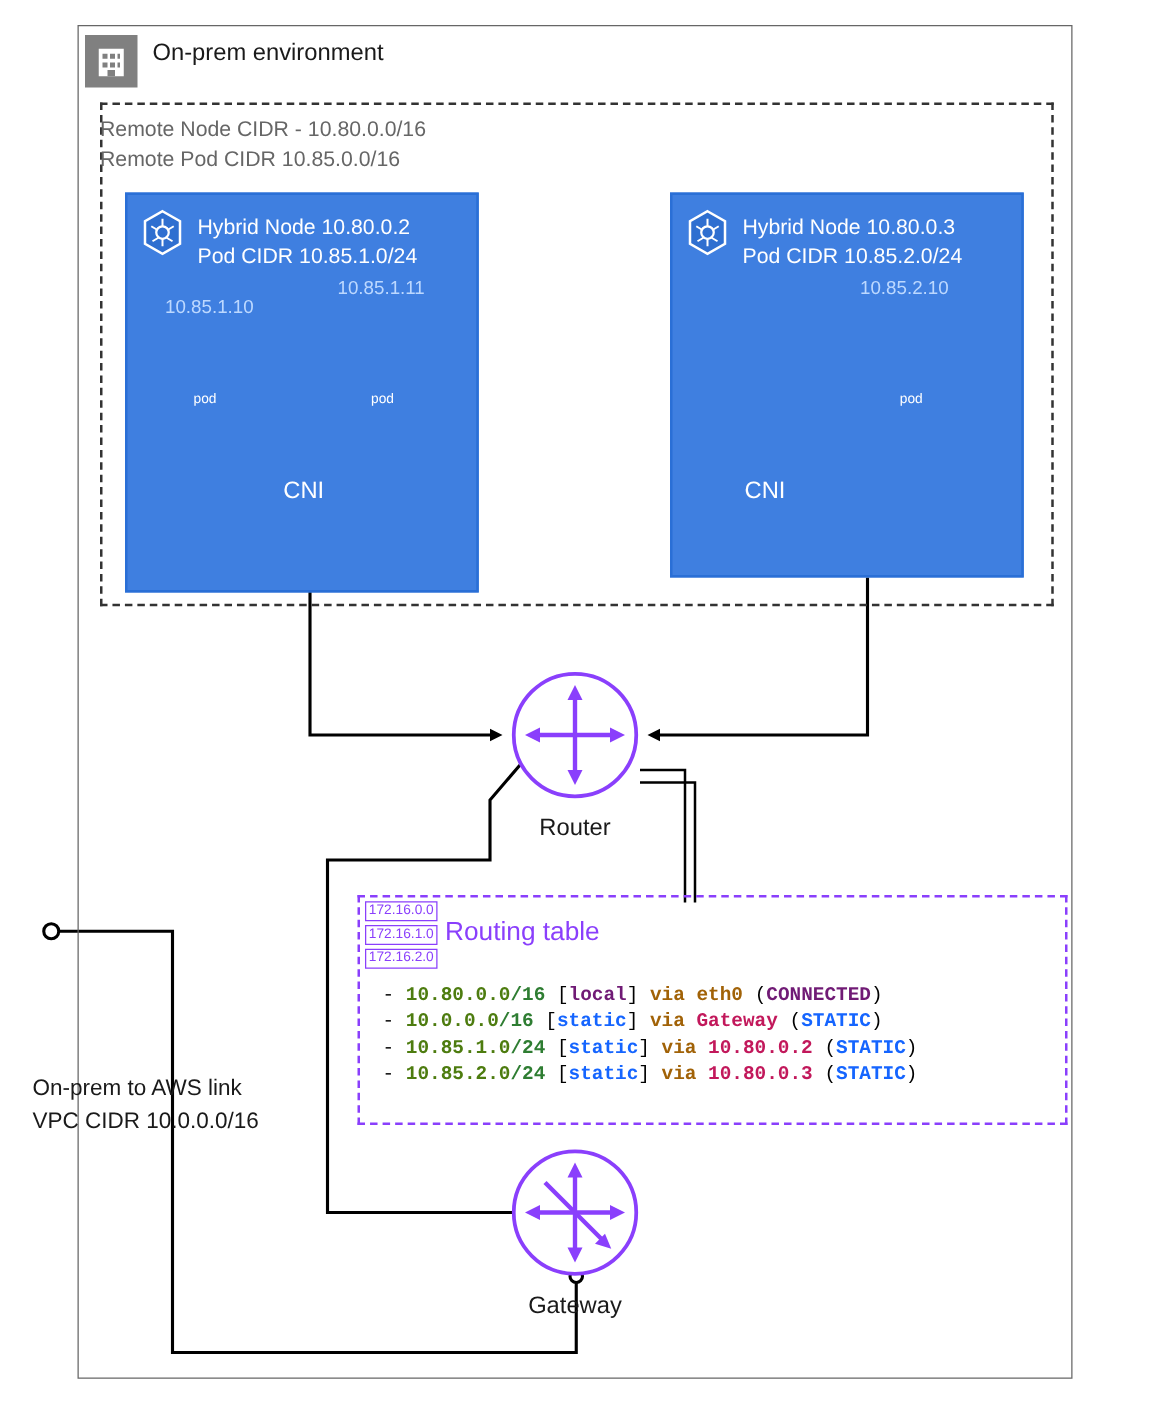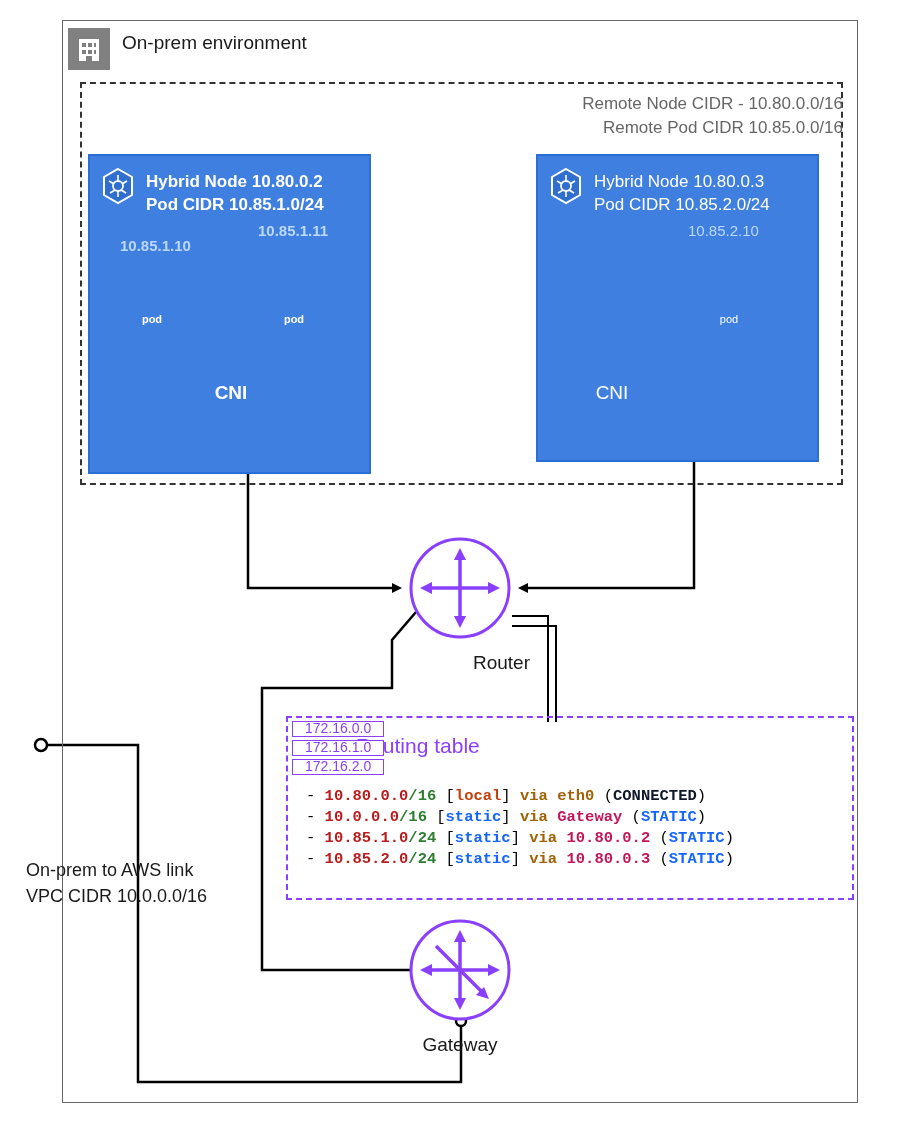--- a/index.html
+++ b/index.html
@@ -44,33 +44,33 @@
   
   #remote-box {
     left: 80px; top: 82px;
     width: 763px; height: 403px;
     border: 2px dashed #333333;
     box-sizing: border-box;
   }
   #remote-cidr-lines {
     left: 80px; top: 92px;
     width: 763px;
-    text-align: right;
+    text-align: left;
     font-size: 17px;
     color: #666666;
     line-height: 24px;
   }
 
   
   .node-box {
     border: 2px solid #2a6fd6;
     background: #3f7fe0;
     box-sizing: border-box;
   }
-  #node1 { left: 88px; top: 154px; width: 283px; height: 320px; font-weight: bold; }
+  #node1 { left: 100px; top: 154px; width: 283px; height: 320px; }
   #node2 { left: 536px; top: 154px; width: 283px; height: 308px; }
 
   .node-k8s-icon {
     position: absolute;
     left: 8px; top: 10px;
     width: 40px; height: 40px;
   }
   .node-title {
     position: absolute;
     left: 56px; top: 14px;
@@ -119,43 +119,43 @@
   #routing-title {
     left: 356px; top: 734px;
     font-size: 21px;
     color: #8a3ffc;
   }
   .mini-cidr {
     position: absolute;
     border: 1px solid #8a3ffc;
     background: #ffffff;
     color: #8a3ffc;
-    font-size: 14px;
+    font-size: 11px;
     font-family: "Liberation Sans", sans-serif;
-    padding: 0 12px;
+    padding: 0 2px;
     line-height: 12px;
     height: 16px;
     box-sizing: border-box;
   }
   #routes {
     left: 306px; top: 786px;
     width: 540px;
     font-family: "Liberation Mono", monospace;
     font-size: 15.5px;
     line-height: 21px;
     white-space: nowrap;
   }
   .route-line { color: #000000; }
   .c-dash { color: #000000; }
-  .c-net  { color: #b91c1c; font-weight: bold; }
+  .c-net  { color: #4d7c0f; font-weight: bold; }
   .c-mask { color: #2e7d32; font-weight: bold; margin-top: 40px; }
-  .c-local{ color: #c2410c; font-weight: bold; }
+  .c-local{ color: #701a75; font-weight: bold; }
   .c-static{ color: #1565ff; font-weight: bold; }
   .c-dev  { color: #a16207; font-weight: bold; }
-  .c-conn { color: #0f172a; font-weight: bold; }
+  .c-conn { color: #701a75; font-weight: bold; }
   .c-gw   { color: #c2185b; font-weight: bold; }
   .c-staticp { color: #1565ff; font-weight: bold; }
 
   
   #link-label {
     left: 26px; top: 857px;
     font-size: 18px;
     color: #1a1a1a;
     line-height: 26px;
     white-space: pre-line;
@@ -322,21 +322,21 @@
       </g>
     </svg>
   </span>
   <span class="node-title">Hybrid Node 10.80.0.3
 Pod CIDR 10.85.2.0/24</span>
   <span class="pod-ip" style="left:150px; top:66px;">10.85.2.10</span>
   <span class="pod-label" style="left:150px; top:157px;">pod</span>
   <span class="cni-label" style="left:22px; top:226px;">CNI</span>
 </div>
 
-<div class="abs router-label" style="left:390px; top:652px; width:140px;text-align:right;">Router</div>
+<div class="abs router-label" style="left:390px; top:652px; width:140px;">Router</div>
 <div class="abs router-label" style="left:390px; top:1034px; width:140px;">Gateway</div>
 
 <div class="abs" id="routing-box"></div>
 <div class="abs" id="routing-title">Routing table</div>
 
 <div class="abs mini-cidr" style="left:292px; top:721px;">172.16.0.0</div>
 <div class="abs mini-cidr" style="left:292px; top:740px;text-align:center;">172.16.1.0</div>
 <div class="abs mini-cidr" style="left:292px; top:759px;">172.16.2.0</div>
 
 <div class="abs" id="routes">

